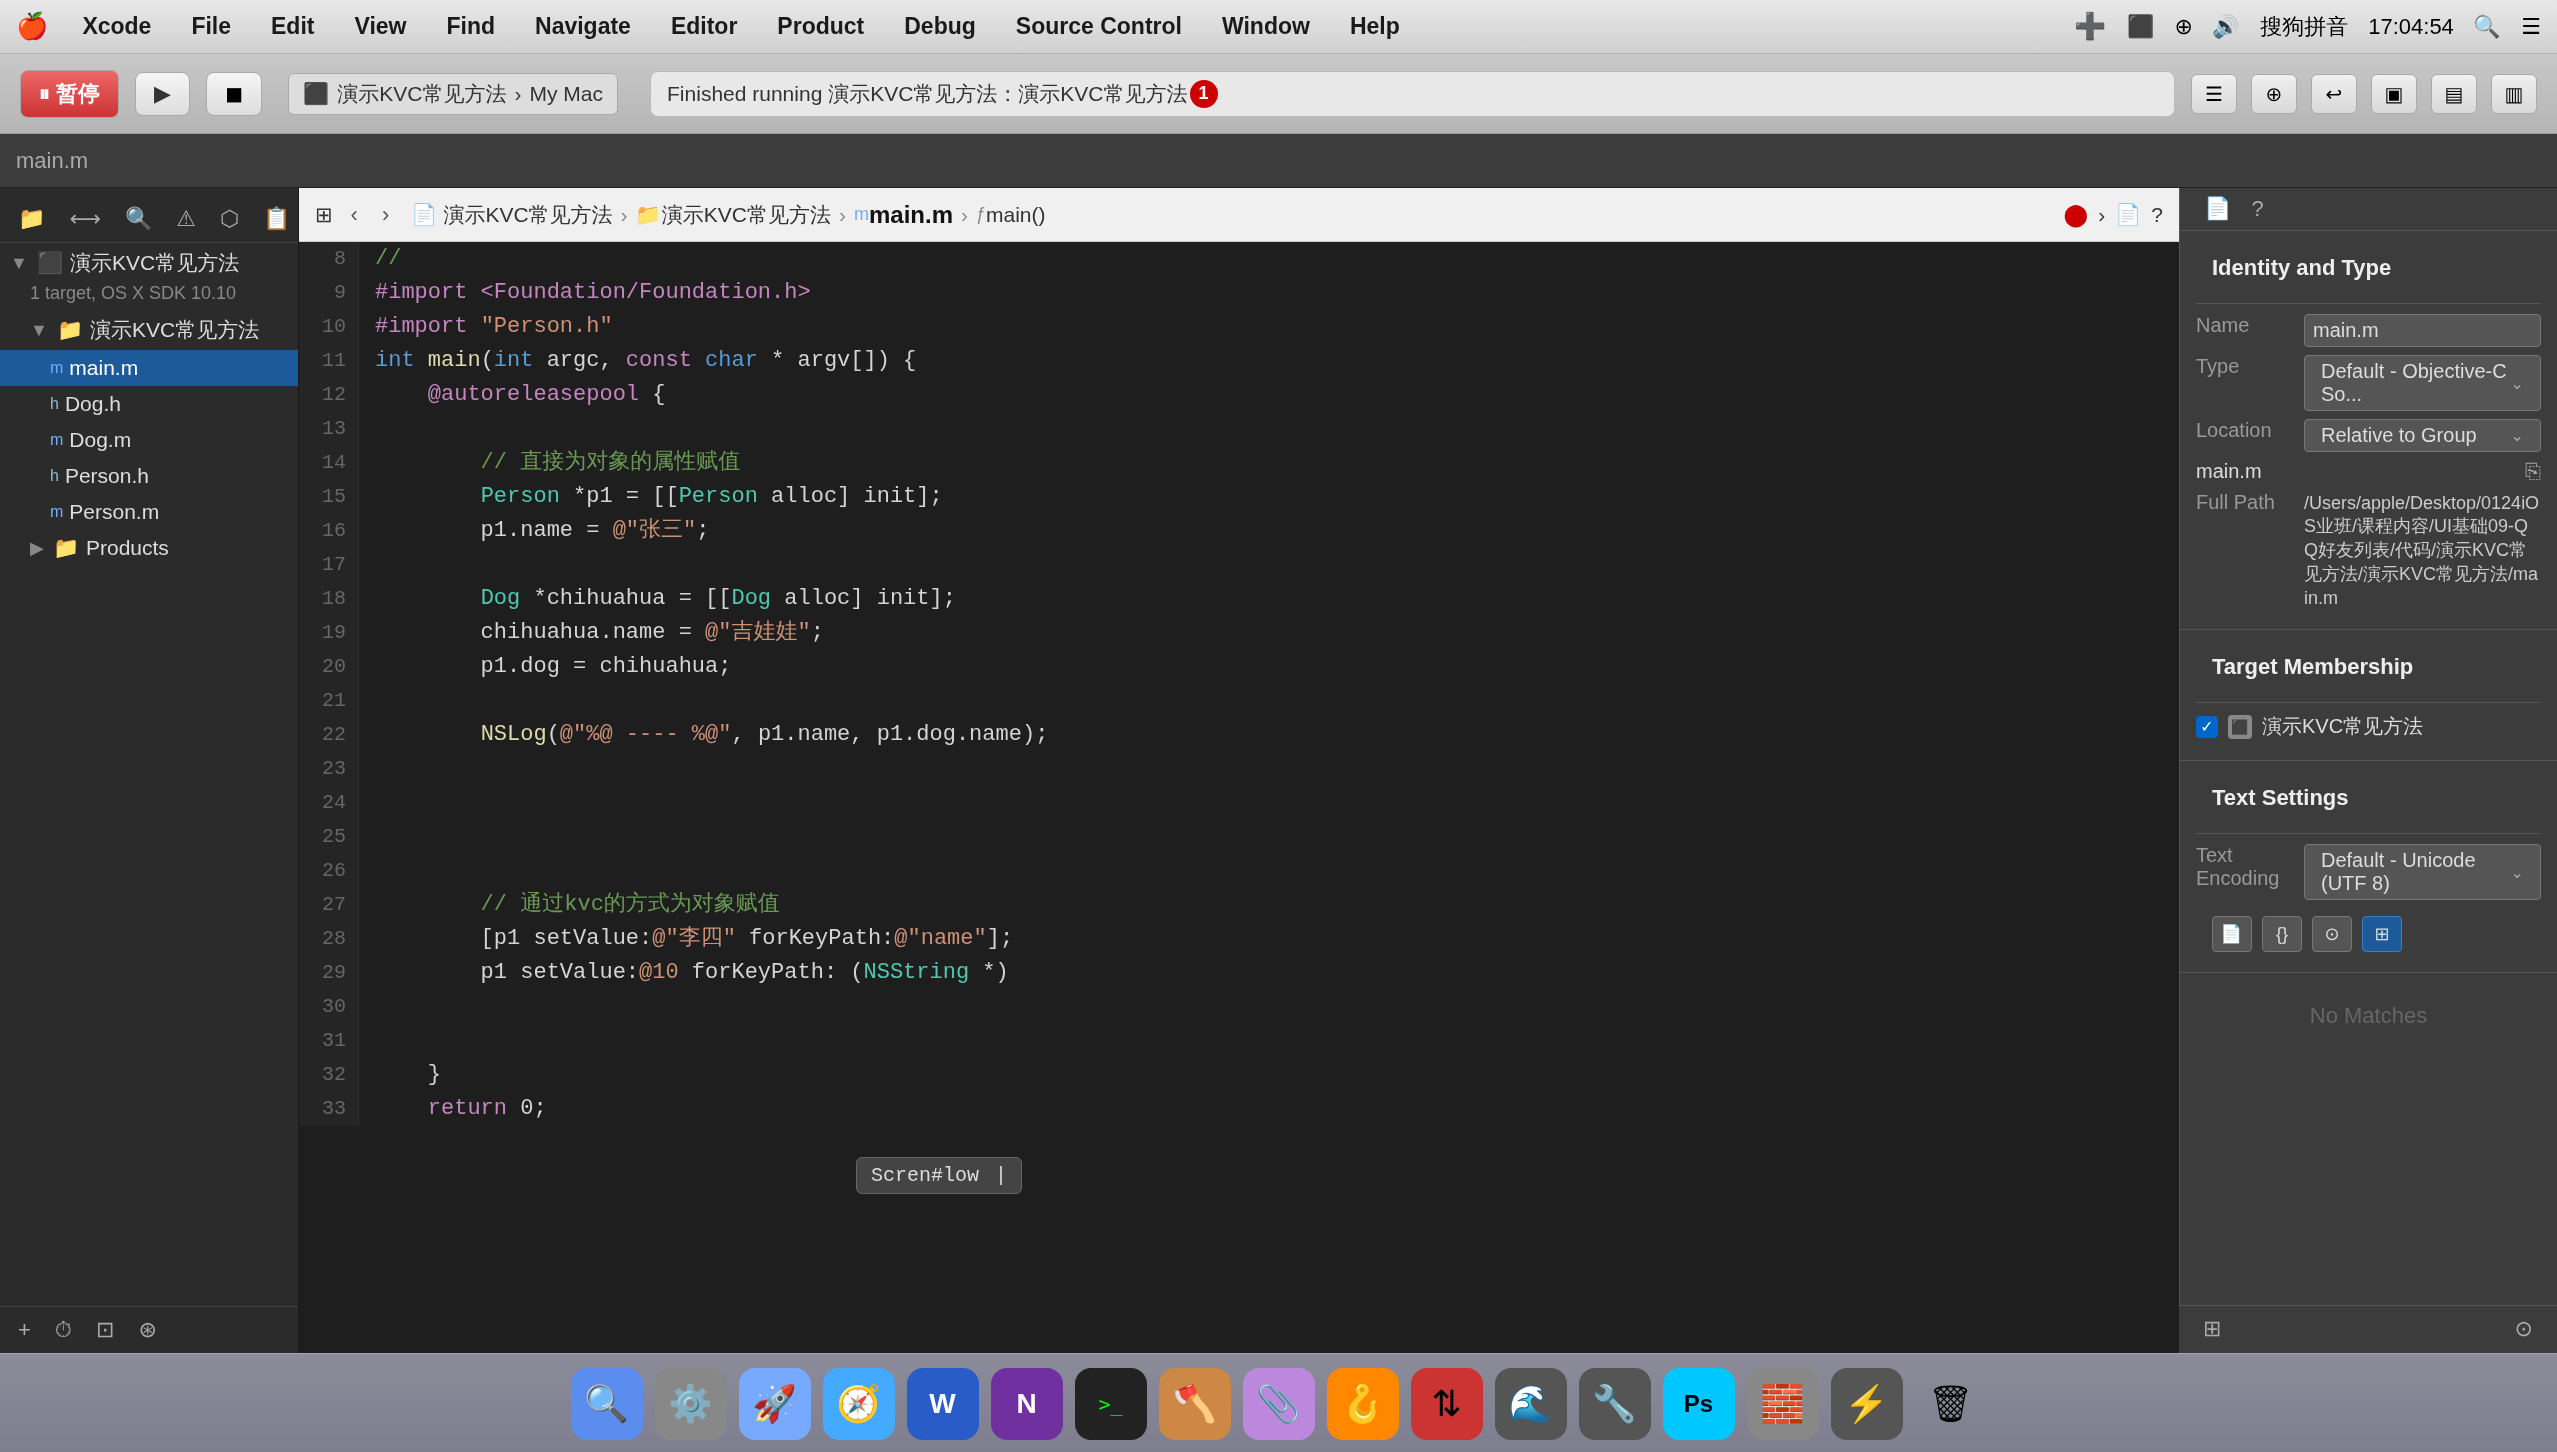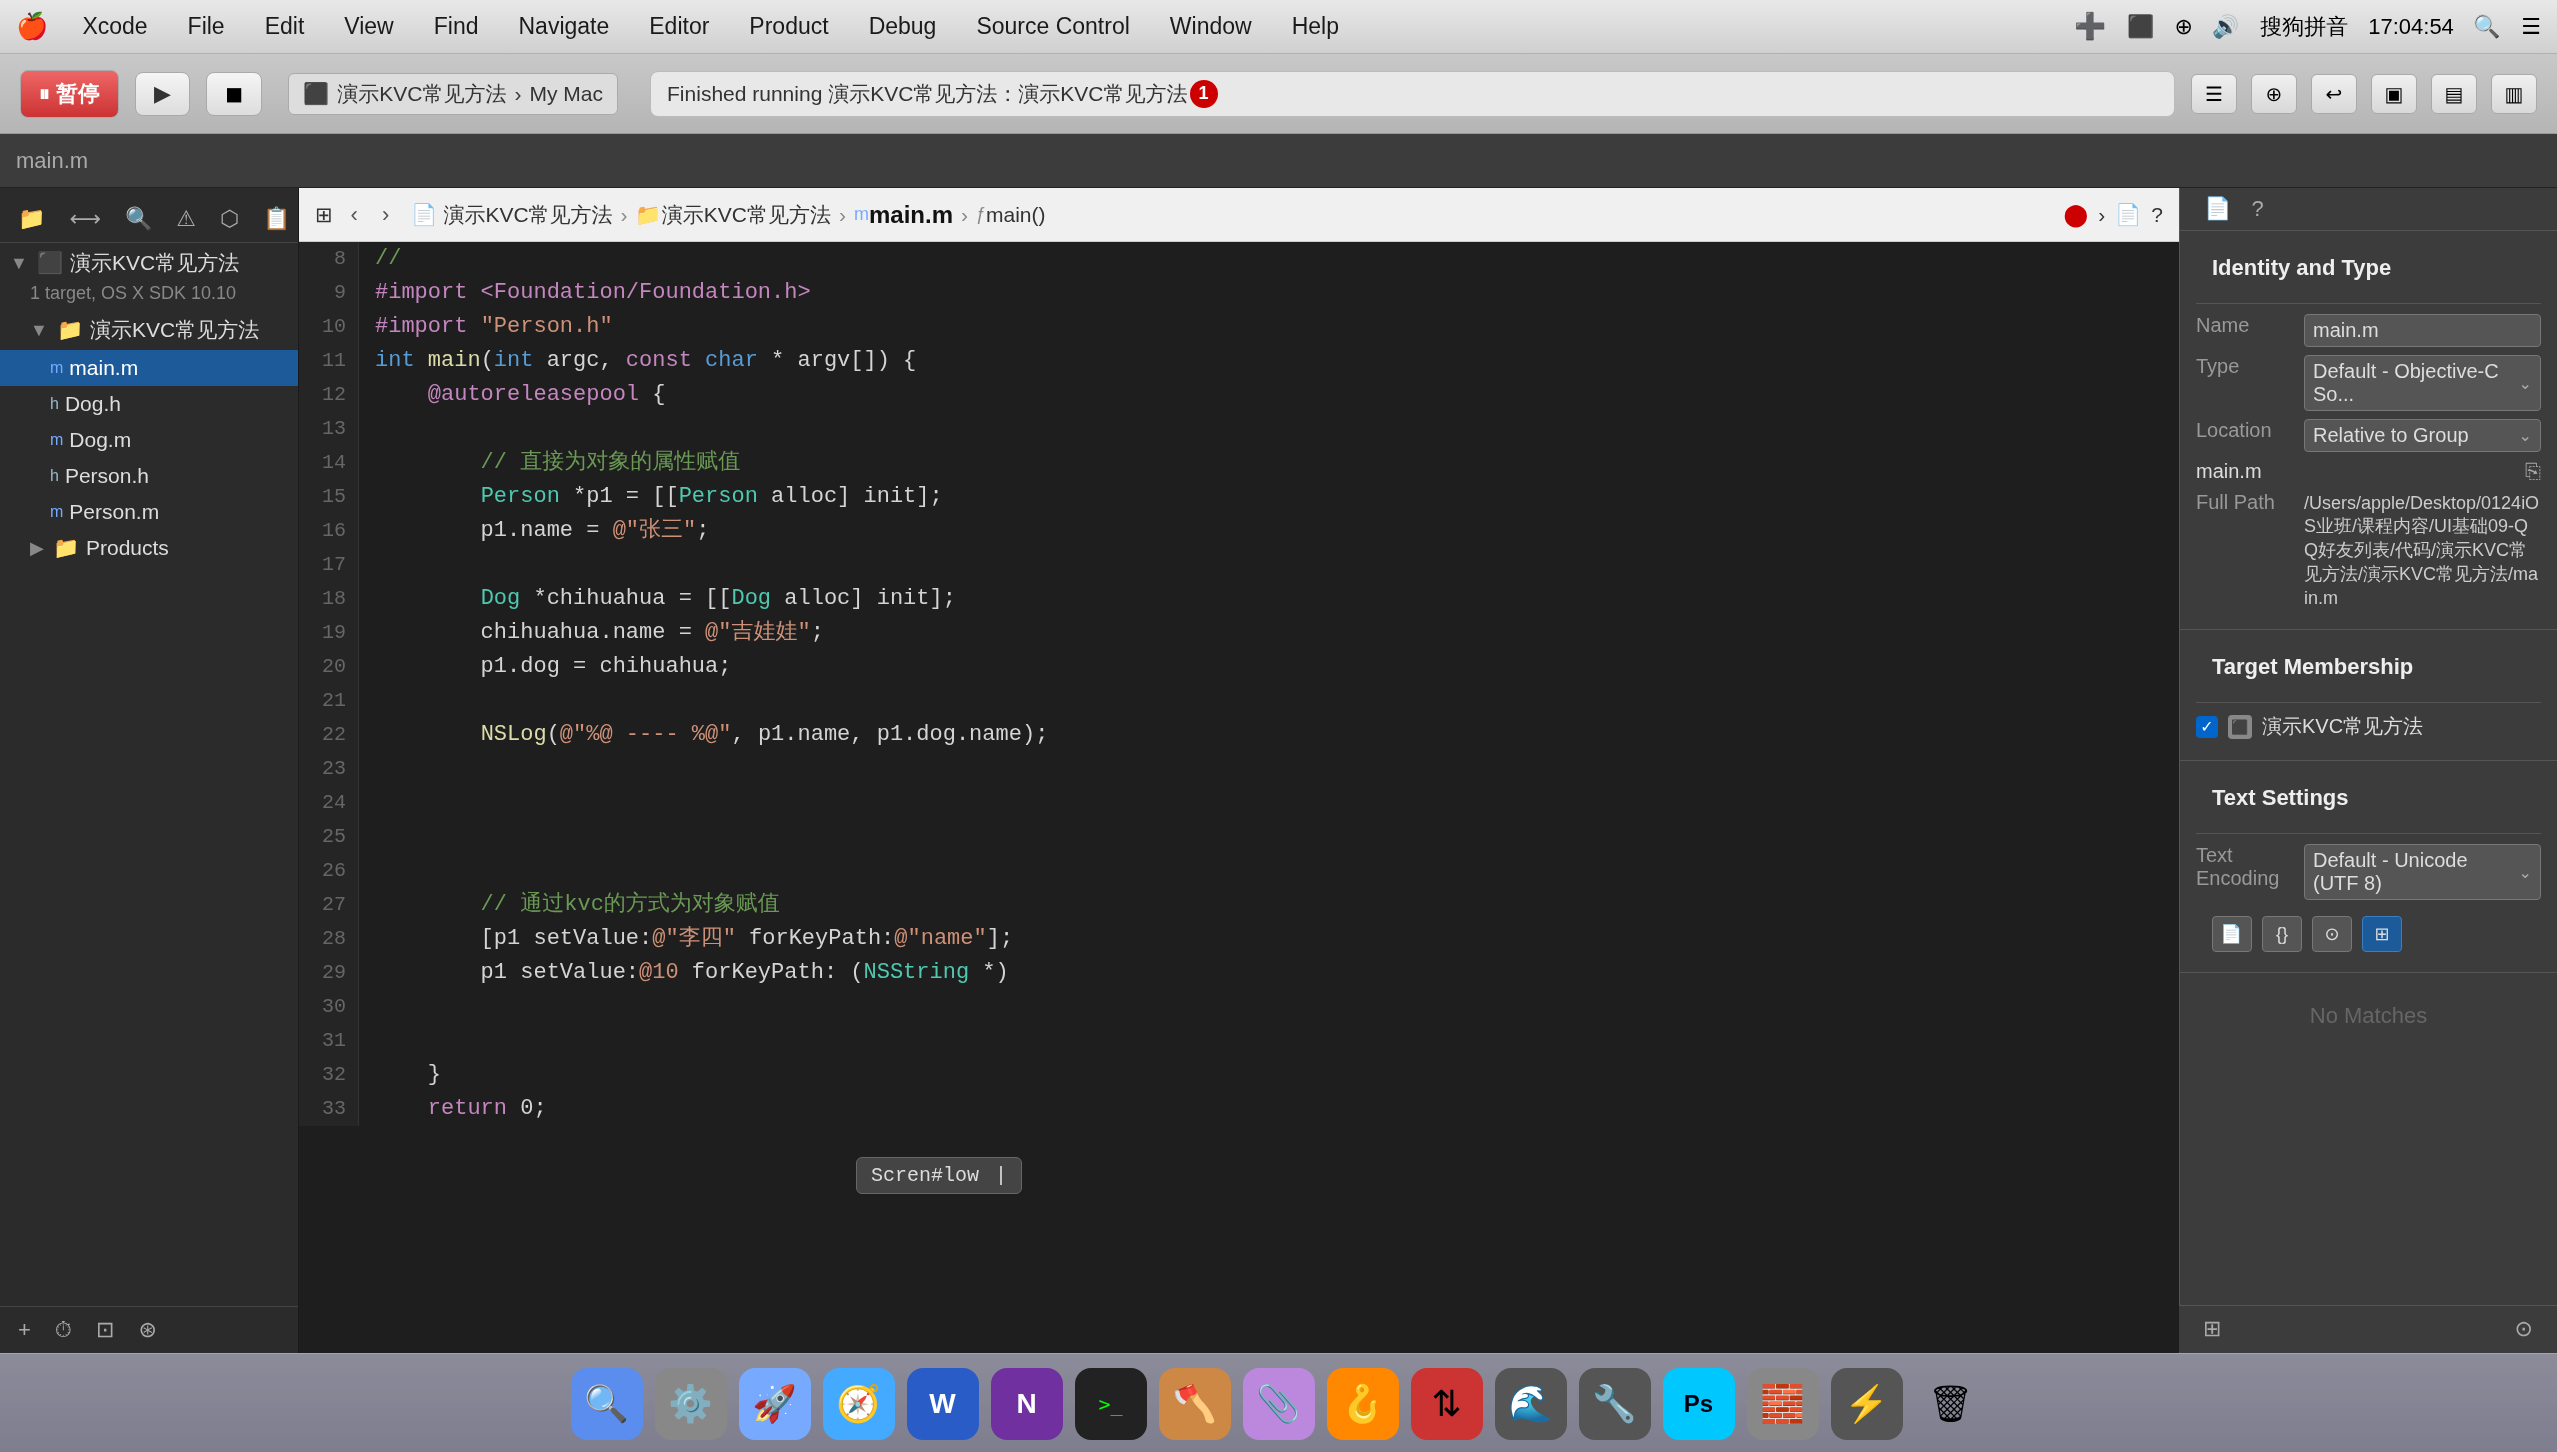--- a/index.html
+++ b/index.html
@@ -25,20 +25,21 @@
     .menu-apple {
       font-size: 26px;
       color: #333;
     }
     .menu-item {
       font-size: 23px;
       color: #1a1a1a;
       cursor: pointer;
       padding: 4px 6px;
       border-radius: 4px;
+      font-weight: bold;
     }
     .menu-right {
       margin-left: auto;
       display: flex;
       align-items: center;
       gap: 20px;
       font-size: 22px;
     }
 
     
@@ -273,21 +274,21 @@
       padding: 4px 8px;
       font-size: 20px;
       flex: 1;
     }
     .right-panel-dropdown {
       display: flex;
       align-items: center;
       background: #555;
       border: 1px solid #777;
       border-radius: 4px;
-      padding: 4px 8px;
+      padding: 4px 16px;
       flex: 1;
       justify-content: space-between;
     }
     .dropdown-arrow { color: #aaa; font-size: 16px; }
     .right-panel-filepath { font-size: 18px; color: #ccc; word-break: break-all; }
     .target-membership-row { display: flex; align-items: center; gap: 10px; margin-bottom: 8px; }
     .checkbox-checked {
       width: 22px; height: 22px;
       background: #0066cc;
       border-radius: 4px;

